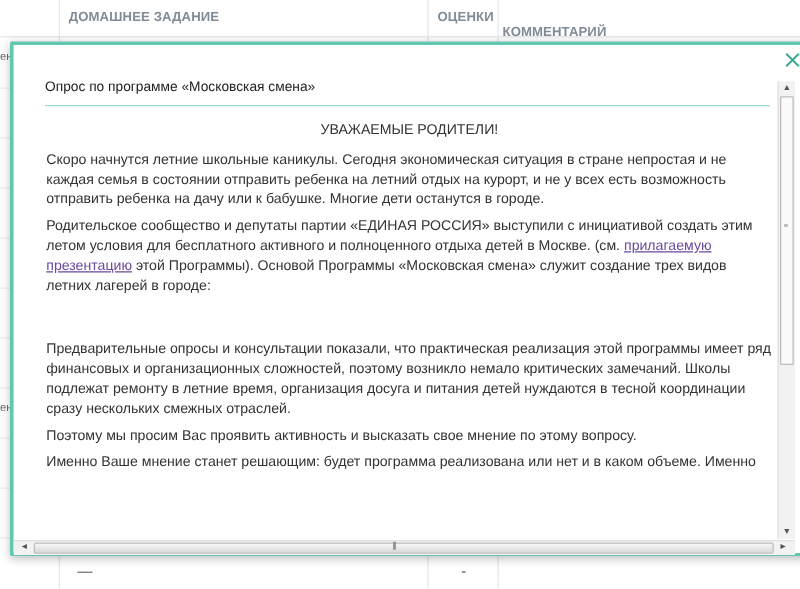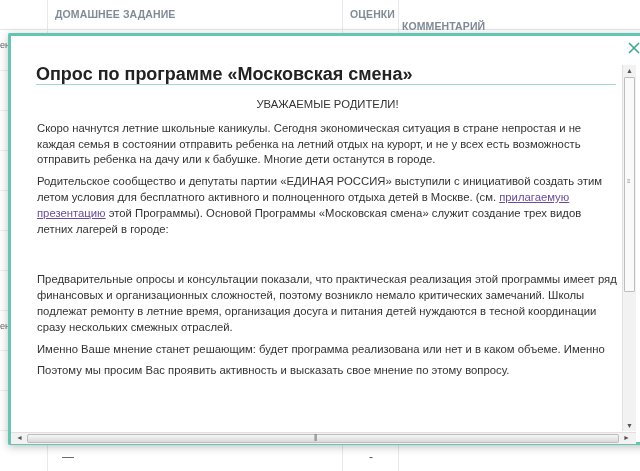--- a/index.html
+++ b/index.html
@@ -12,21 +12,21 @@
   .bg-header .h { position: absolute; top: 8px; font-size: 10.5px; font-weight: bold; color: #7f8c97; letter-spacing: 0.1px; }
   .vline { position: absolute; top: 0; width: 1px; height: 471px; background: #e6e8ea; }
   .hline { position: absolute; left: 0; width: 640px; height: 1px; background: #eceeef; }
   .bg-left-cell { position: absolute; left: 0; font-size: 9px; color: #666; }
   .bg-dash { position: absolute; font-size: 12px; color: #555; }
 
   
   .modal { position: absolute; left: 8px; top: 33px; width: 640px; height: 412px; background: #ffffff;
            border: 3px solid #62c6b2; border-right: none; border-radius: 2px;
            box-shadow: 0 2px 8px rgba(0,0,0,0.25); }
-  .modal-title { position: absolute; left: 25px; top: 28px; font-size: 18px; font-weight: bold; color: #222; }
+  .modal-title { position: absolute; left: 25px; top: 28px; font-size: 11px; font-weight: normal; color: #222; }
   .modal-divider { position: absolute; left: 25px; top: 48px; width: 580px; height: 1px; background: #9fdad0; }
   .close-btn { position: absolute; left: 616px; top: 5px; width: 14px; height: 14px; cursor: pointer; }
   .close-btn svg { width: 14px; height: 14px; }
 
   .content { position: absolute; left: 25px; top: 55px; width: 582px; height: 342px; overflow: hidden; font-size: 11.3px; line-height: 15.8px; color: #333; }
   .content p { margin: 0 0 6px 1px; }
   .content .center { text-align: center; margin-top: 6px; margin-bottom: 8px; }
   .content a { color: #6a4a9c; text-decoration: underline; }
   .content .list { margin-bottom: 6px; }
   .content .gap { height: 29px; }
@@ -85,22 +85,22 @@
 
   <div class="modal-title">Опрос по программе «Московская смена»</div>
   <div class="modal-divider"></div>
 
   <div class="content">
     <p class="center">УВАЖАЕМЫЕ РОДИТЕЛИ!</p>
     <p>Скоро начнутся летние школьные каникулы. Сегодня экономическая ситуация в стране непростая и не каждая семья в состоянии отправить ребенка на летний отдых на курорт, и не у всех есть возможность отправить ребенка на дачу или к бабушке. Многие дети останутся в городе.</p>
     <p><span>Родительское сообщество и депутаты партии «ЕДИНАЯ РОССИЯ» выступили с инициативой создать этим летом условия для бесплатного активного и полноценного отдыха детей в Москве. (см. </span><a>прилагаемую презентацию</a><span> этой Программы). Основой Программы «Московская смена» служит создание трех видов летних лагерей в городе:</span></p>
     <div class="gap"></div>
     <p>Предварительные опросы и консультации показали, что практическая реализация этой программы  имеет ряд финансовых и организационных сложностей,  поэтому возникло немало критических замечаний. Школы подлежат ремонту в летние время, организация досуга и питания детей нуждаются в тесной координации сразу нескольких смежных отраслей.</p>
+    <p>Поэтому мы просим Вас проявить активность и высказать свое мнение по этому вопросу.</p>
     <p style="white-space:nowrap;">Именно Ваше мнение станет решающим: будет программа реализована или нет и в каком объеме. Именно</p>
-    <p>Поэтому мы просим Вас проявить активность и высказать свое мнение по этому вопросу.</p>
   </div>
 
   <div class="vscroll">
     <span class="arrow-up">▲</span>
     <div class="thumb">
       <span class="grip">≡</span>
     </div>
     <span class="arrow-down">▼</span>
   </div>
 

